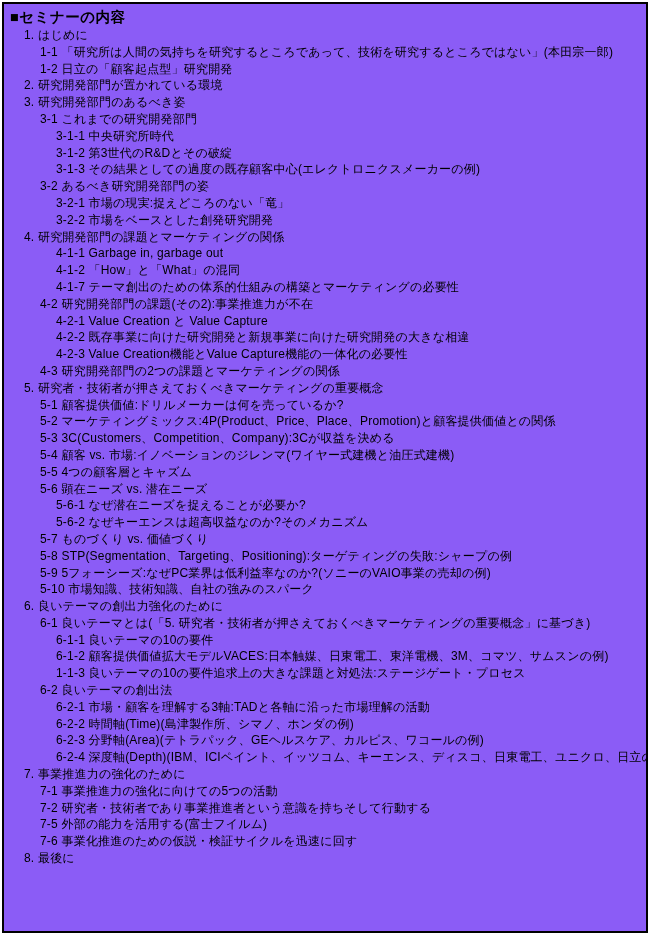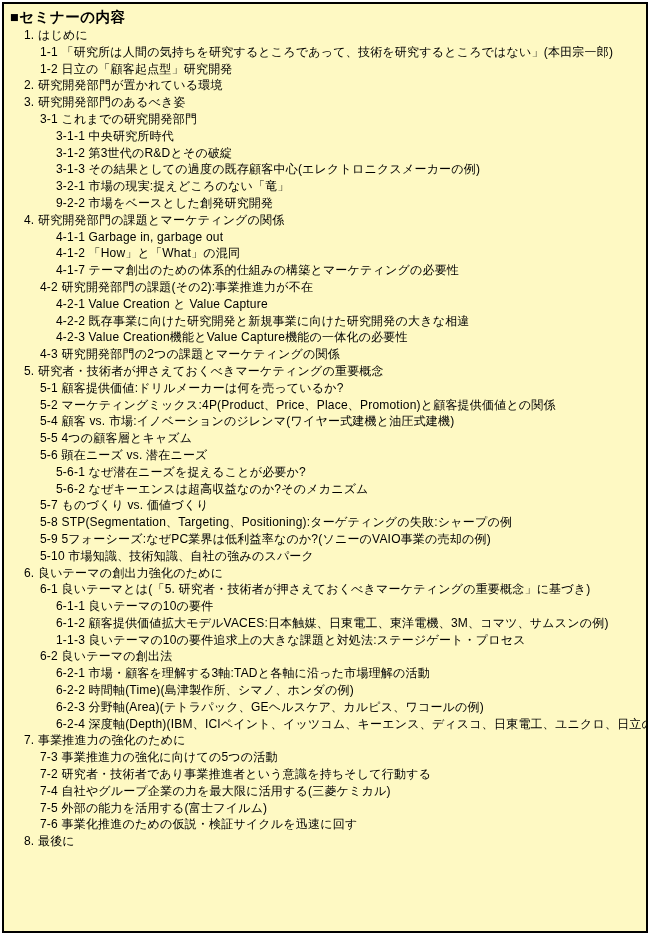--- a/index.html
+++ b/index.html
@@ -17,21 +17,21 @@
   .frame {
     position: absolute;
     left: 2px;
     top: 2px;
     right: 2px;
     bottom: 6px;
     border: 2px solid #000000;
     box-sizing: border-box;
     padding: 3px 4px 0 6px;
     overflow: hidden;
-    background: #fef9c3;
+    background: #8b5cf6;
   }
   .doc-title {
     font-size: 14.5px;
     font-weight: bold;
     line-height: 20px;
     white-space: nowrap;
     letter-spacing: 0.5px;
   }
   .line {
     height: 16.8px;
@@ -53,54 +53,55 @@
   <div>
       <div class="line lv1">1. はじめに</div>
       <div class="line lv2">1-1 「研究所は人間の気持ちを研究するところであって、技術を研究するところではない」(本田宗一郎)</div>
       <div class="line lv2">1-2 日立の「顧客起点型」研究開発</div>
       <div class="line lv1">2. 研究開発部門が置かれている環境</div>
       <div class="line lv1">3. 研究開発部門のあるべき姿</div>
       <div class="line lv2">3-1 これまでの研究開発部門</div>
       <div class="line lv3">3-1-1 中央研究所時代</div>
       <div class="line lv3">3-1-2 第3世代のR&amp;Dとその破綻</div>
       <div class="line lv3">3-1-3 その結果としての過度の既存顧客中心(エレクトロニクスメーカーの例)</div>
+      <div class="line lv2">3-2 あるべき研究開発部門の姿</div>
       <div class="line lv3">3-2-1 市場の現実:捉えどころのない「竜」</div>
-      <div class="line lv3">9-2-2 市場をベースとした創発研究開発</div>
+      <div class="line lv3">3-2-2 市場をベースとした創発研究開発</div>
       <div class="line lv1">4. 研究開発部門の課題とマーケティングの関係</div>
       <div class="line lv3">4-1-1 Garbage in, garbage out</div>
       <div class="line lv3">4-1-2 「How」と「What」の混同</div>
       <div class="line lv3">4-1-7 テーマ創出のための体系的仕組みの構築とマーケティングの必要性</div>
       <div class="line lv2">4-2 研究開発部門の課題(その2):事業推進力が不在</div>
       <div class="line lv3">4-2-1 Value Creation と Value Capture</div>
       <div class="line lv3">4-2-2 既存事業に向けた研究開発と新規事業に向けた研究開発の大きな相違</div>
       <div class="line lv3">4-2-3 Value Creation機能とValue Capture機能の一体化の必要性</div>
       <div class="line lv2">4-3 研究開発部門の2つの課題とマーケティングの関係</div>
       <div class="line lv1">5. 研究者・技術者が押さえておくべきマーケティングの重要概念</div>
       <div class="line lv2">5-1 顧客提供価値:ドリルメーカーは何を売っているか?</div>
       <div class="line lv2">5-2 マーケティングミックス:4P(Product、Price、Place、Promotion)と顧客提供価値との関係</div>
+      <div class="line lv2">5-3 3C(Customers、Competition、Company):3Cが収益を決める</div>
       <div class="line lv2">5-4 顧客 vs. 市場:イノベーションのジレンマ(ワイヤー式建機と油圧式建機)</div>
       <div class="line lv2">5-5 4つの顧客層とキャズム</div>
       <div class="line lv2">5-6 顕在ニーズ vs. 潜在ニーズ</div>
       <div class="line lv3">5-6-1 なぜ潜在ニーズを捉えることが必要か?</div>
       <div class="line lv3">5-6-2 なぜキーエンスは超高収益なのか?そのメカニズム</div>
       <div class="line lv2">5-7 ものづくり vs. 価値づくり</div>
       <div class="line lv2">5-8 STP(Segmentation、Targeting、Positioning):ターゲティングの失敗:シャープの例</div>
       <div class="line lv2">5-9 5フォーシーズ:なぜPC業界は低利益率なのか?(ソニーのVAIO事業の売却の例)</div>
       <div class="line lv2">5-10 市場知識、技術知識、自社の強みのスパーク</div>
       <div class="line lv1">6. 良いテーマの創出力強化のために</div>
       <div class="line lv2">6-1 良いテーマとは(「5. 研究者・技術者が押さえておくべきマーケティングの重要概念」に基づき)</div>
       <div class="line lv3">6-1-1 良いテーマの10の要件</div>
       <div class="line lv3">6-1-2 顧客提供価値拡大モデルVACES:日本触媒、日東電工、東洋電機、3M、コマツ、サムスンの例)</div>
       <div class="line lv3">1-1-3 良いテーマの10の要件追求上の大きな課題と対処法:ステージゲート・プロセス</div>
       <div class="line lv2">6-2 良いテーマの創出法</div>
       <div class="line lv3">6-2-1 市場・顧客を理解する3軸:TADと各軸に沿った市場理解の活動</div>
       <div class="line lv3">6-2-2 時間軸(Time)(島津製作所、シマノ、ホンダの例)</div>
       <div class="line lv3">6-2-3 分野軸(Area)(テトラパック、GEヘルスケア、カルピス、ワコールの例)</div>
       <div class="line lv3">6-2-4 深度軸(Depth)(IBM、ICIペイント、イッツコム、キーエンス、ディスコ、日東電工、ユニクロ、日立の例)</div>
       <div class="line lv1">7. 事業推進力の強化のために</div>
-      <div class="line lv2">7-3 事業推進力の強化に向けての5つの活動</div>
+      <div class="line lv2">7-1 事業推進力の強化に向けての5つの活動</div>
       <div class="line lv2">7-2 研究者・技術者であり事業推進者という意識を持ちそして行動する</div>
-      <div class="line lv2">7-4 自社やグループ企業の力を最大限に活用する(三菱ケミカル)</div>
       <div class="line lv2">7-5 外部の能力を活用する(富士フイルム)</div>
       <div class="line lv2">7-6 事業化推進のための仮説・検証サイクルを迅速に回す</div>
       <div class="line lv1">8. 最後に</div>
     </div>
 </div>
 
 </body></html>

